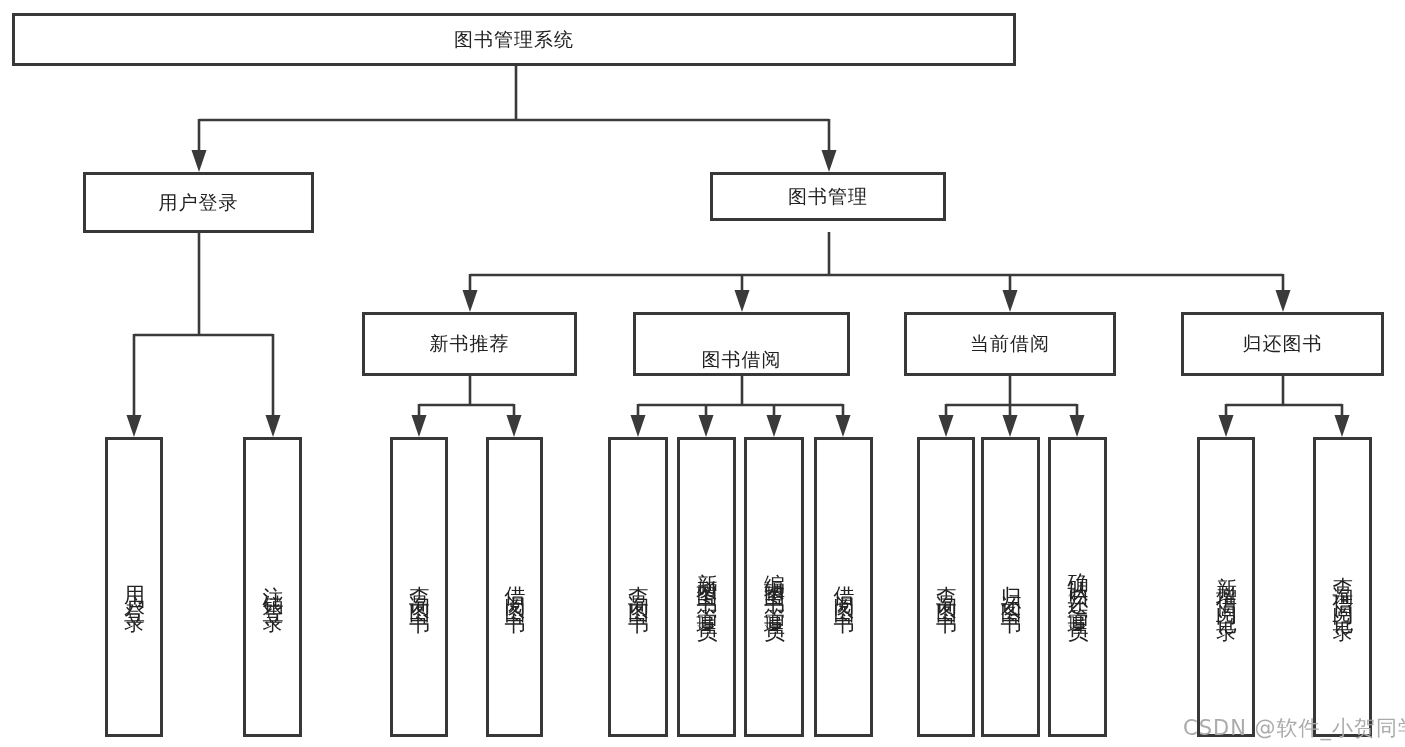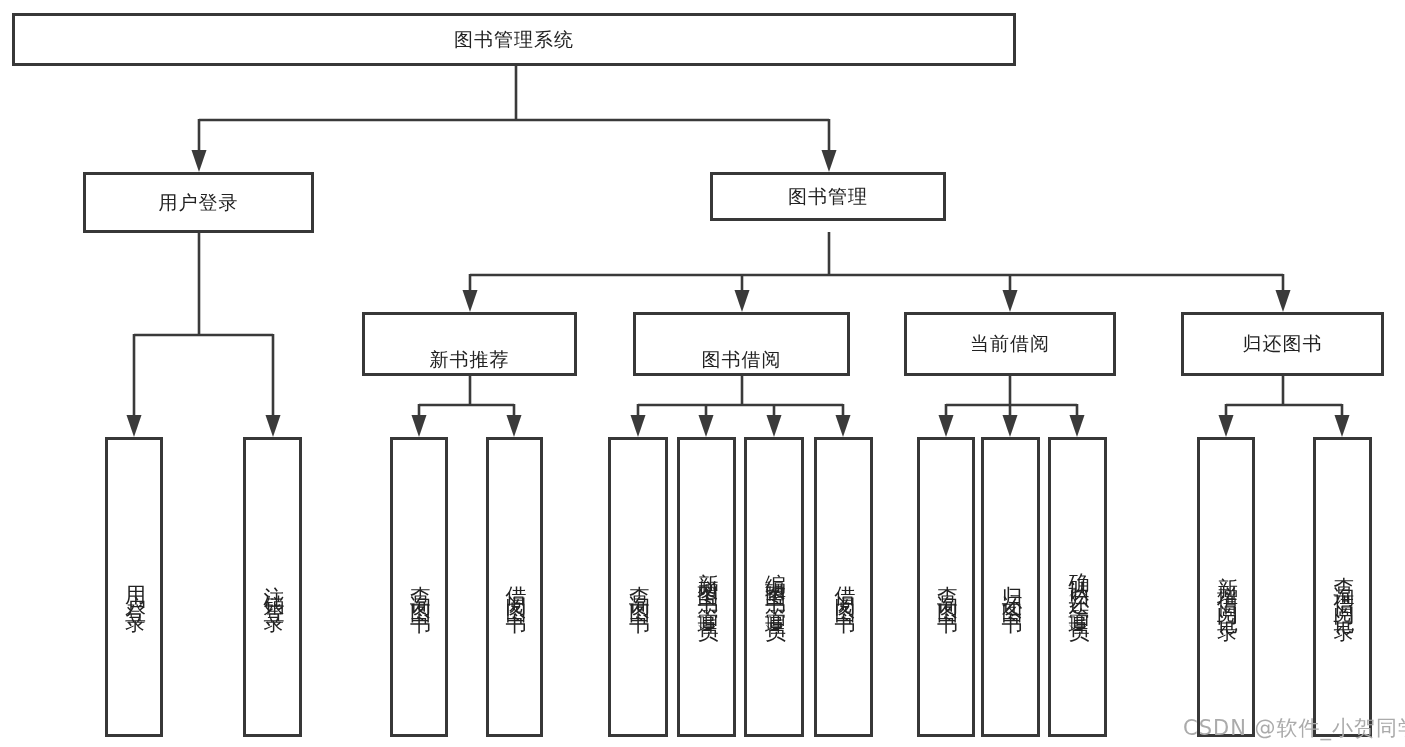--- a/index.html
+++ b/index.html
@@ -4,21 +4,21 @@
 <style>
   html,body{margin:0;padding:0;background:#ffffff;}
   #stage{
     position:relative;width:1405px;height:747px;background:#ffffff;overflow:hidden;
     font-family:"DejaVu Sans","Liberation Sans",sans-serif;
   }
   #connectors{position:absolute;left:0;top:0;z-index:1;}
   .node{
     position:absolute;box-sizing:border-box;background:#ffffff;
     border:3px solid #383838;display:flex;align-items:center;justify-content:center;
-    color:#222222;z-index:2;font-family:Liberation Mono, monospace;
+    color:#222222;z-index:2;
   }
   .hnode{font-size:19px;letter-spacing:1px;}
   .leaf{z-index:2;}
   .leaf span{
     writing-mode:vertical-rl;text-orientation:mixed;
     font-size:21px;letter-spacing:9px;color:#222222;line-height:1;
   }
   .leaf.long span{letter-spacing:7px;font-size:21px;}
   #watermark{
     position:absolute;left:1183px;top:714px;z-index:3;
@@ -89,21 +89,21 @@
     <span>图书管理系统</span>
   </div>
 
   <div class="node hnode" style="left:83px;top:172px;width:231px;height:61px;">
     <span>用户登录</span>
   </div>
   <div class="node hnode" style="left:710px;top:172px;width:236px;height:49px;">
     <span>图书管理</span>
   </div>
 
-  <div class="node hnode" style="left:362px;top:312px;width:215px;height:64px;align-items:flex-end;">
+  <div class="node hnode" style="left:362px;top:312px;width:215px;height:64px;">
     <span>新书推荐</span>
   </div>
   <div class="node hnode" style="left:633px;top:312px;width:217px;height:64px;align-items:flex-end;">
     <span>图书借阅</span>
   </div>
   <div class="node hnode" style="left:904px;top:312px;width:212px;height:64px;">
     <span>当前借阅</span>
   </div>
   <div class="node hnode" style="left:1181px;top:312px;width:203px;height:64px;">
     <span>归还图书</span>

